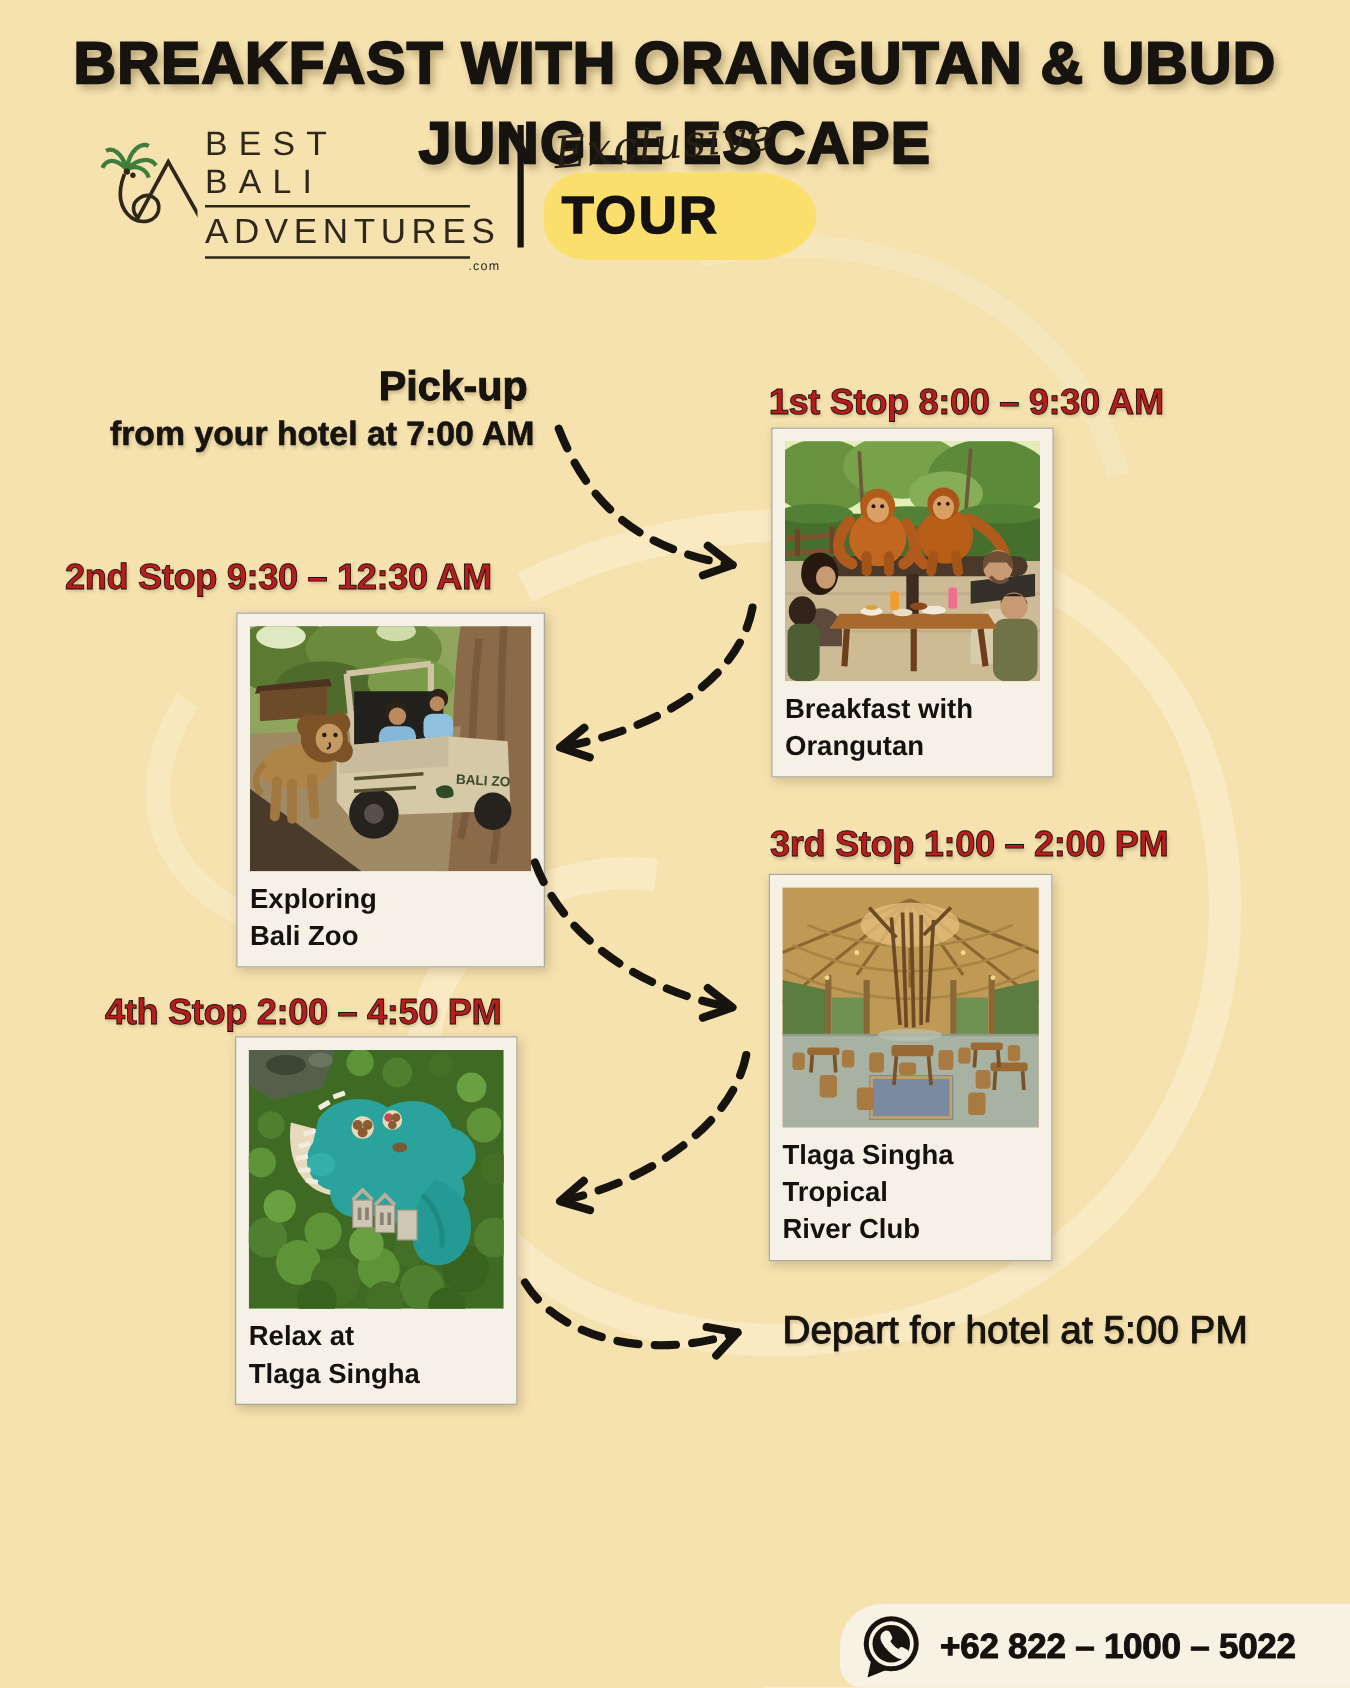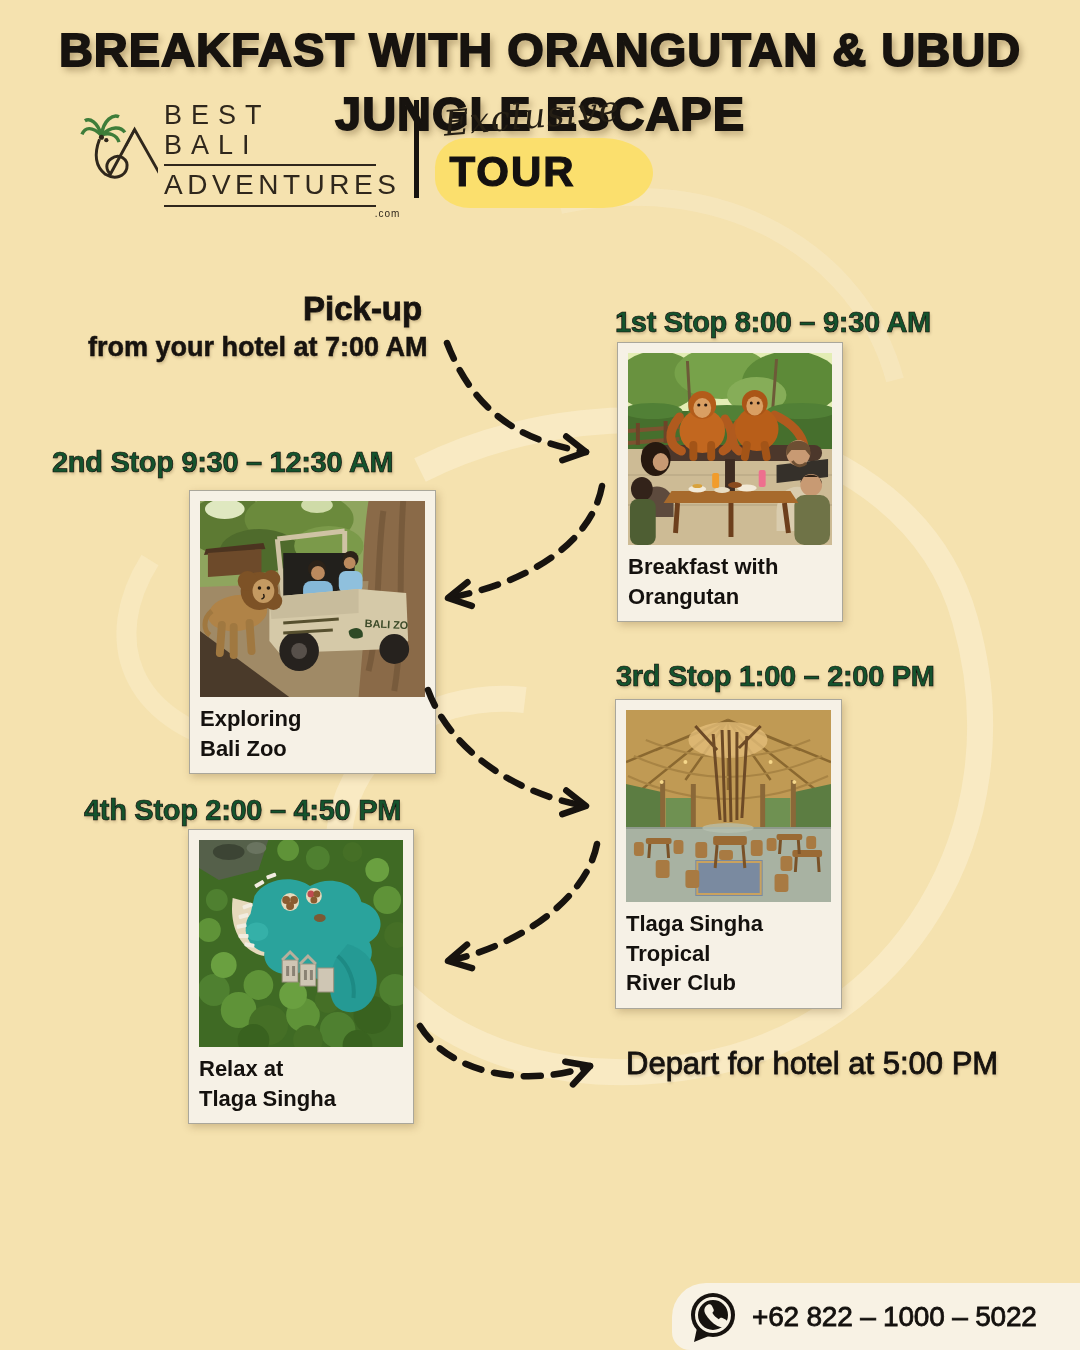--- a/index.html
+++ b/index.html
@@ -40,21 +40,21 @@
     font-style:italic; font-size:35px; color:#241e14; transform:rotate(-5deg);
     letter-spacing:1px;
   }
   .badge-word{
     position:absolute; left:14px; top:48px; font-size:42px; font-weight:bold;
     letter-spacing:2px; color:#141110; -webkit-text-stroke:1.2px #141110;
   }
   
   .h-stop{
     position:absolute; font-size:29px; font-weight:bold; letter-spacing:-0.3px;
-    color:#14532d; -webkit-text-stroke:0.7px #14110e; white-space:nowrap;
+    color:#b91c1c; -webkit-text-stroke:0.7px #14110e; white-space:nowrap;
     text-shadow:1px 2px 3px rgba(70,45,10,.25);
   }
   .pickup-title{
     position:absolute; left:303px; top:290px; font-size:33px; font-weight:bold;
     -webkit-text-stroke:0.8px #14110e; text-shadow:1px 2px 3px rgba(70,45,10,.25);
   }
   .pickup-sub{
     position:absolute; left:88px; top:332px; font-size:27px; font-weight:bold;
     -webkit-text-stroke:0.5px #14110e; white-space:nowrap;
     text-shadow:1px 2px 3px rgba(70,45,10,.25);
@@ -87,21 +87,21 @@
   
   .arrows{position:absolute; inset:0; pointer-events:none;}
   .arrows path.dash{fill:none; stroke:#17130f; stroke-width:6.5; stroke-linecap:round; stroke-dasharray:17 13;}
   
   .phonebar{
     position:absolute; left:672px; top:1283px; width:408px; height:67px;
     background:#f8f2e4; border-radius:34px 0 0 18px;
     display:flex; align-items:center; gap:13px; padding-left:15px; box-sizing:border-box;
   }
   .phonebar .num{
-    font-size:28px; font-weight:normal; letter-spacing:-0.2px; color:#14110e;
+    font-size:28px; font-weight:bold; letter-spacing:-0.2px; color:#14110e;
     -webkit-text-stroke:0.8px #14110e; white-space:nowrap;
   }
 </style>
 </head>
 <body>
 
 <div class="poster">
 
   <svg class="watermark" width="1080" height="1350" viewBox="0 0 1080 1350">
     <path d="M420,470 C620,370 910,420 965,620 C1025,830 900,1030 700,1065 C520,1098 360,1015 340,870 C325,758 425,688 525,700" stroke="#f9ecc9" stroke-width="26" fill="none" opacity="0.75"></path>

